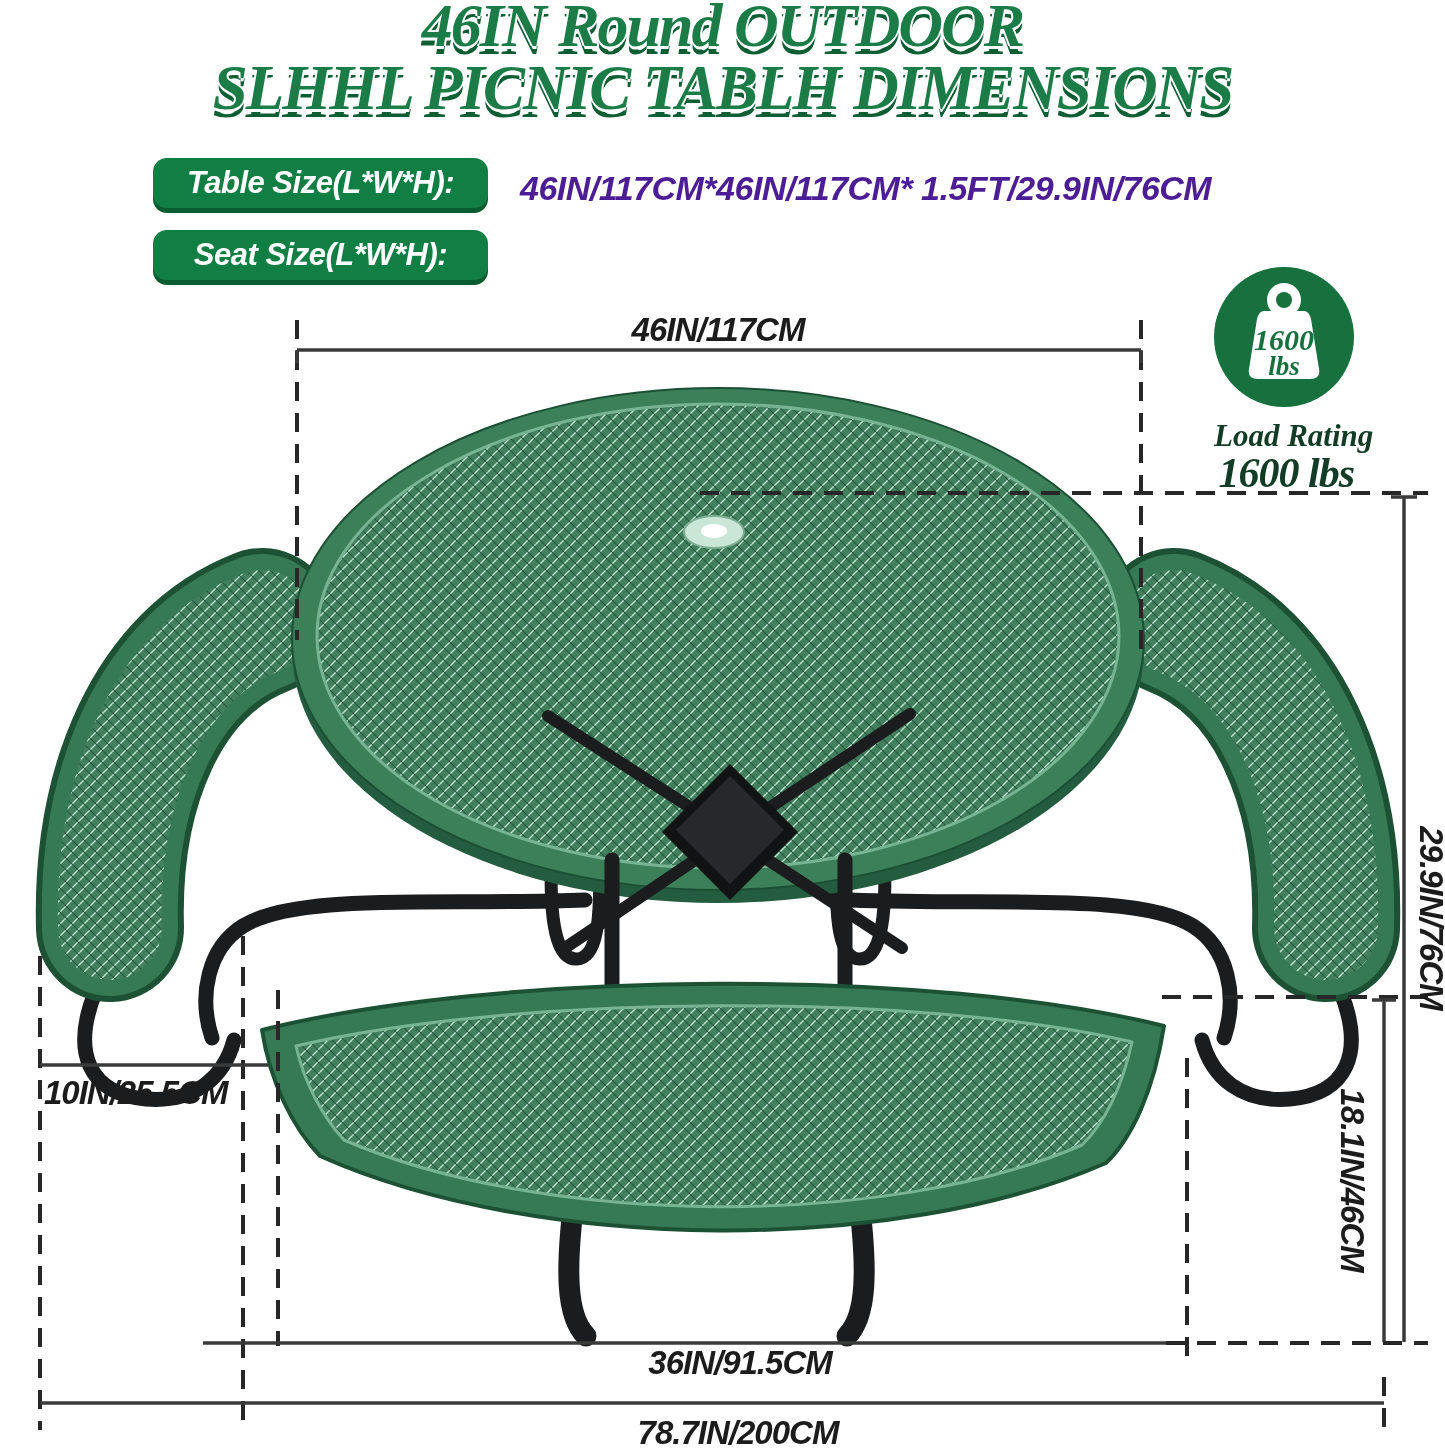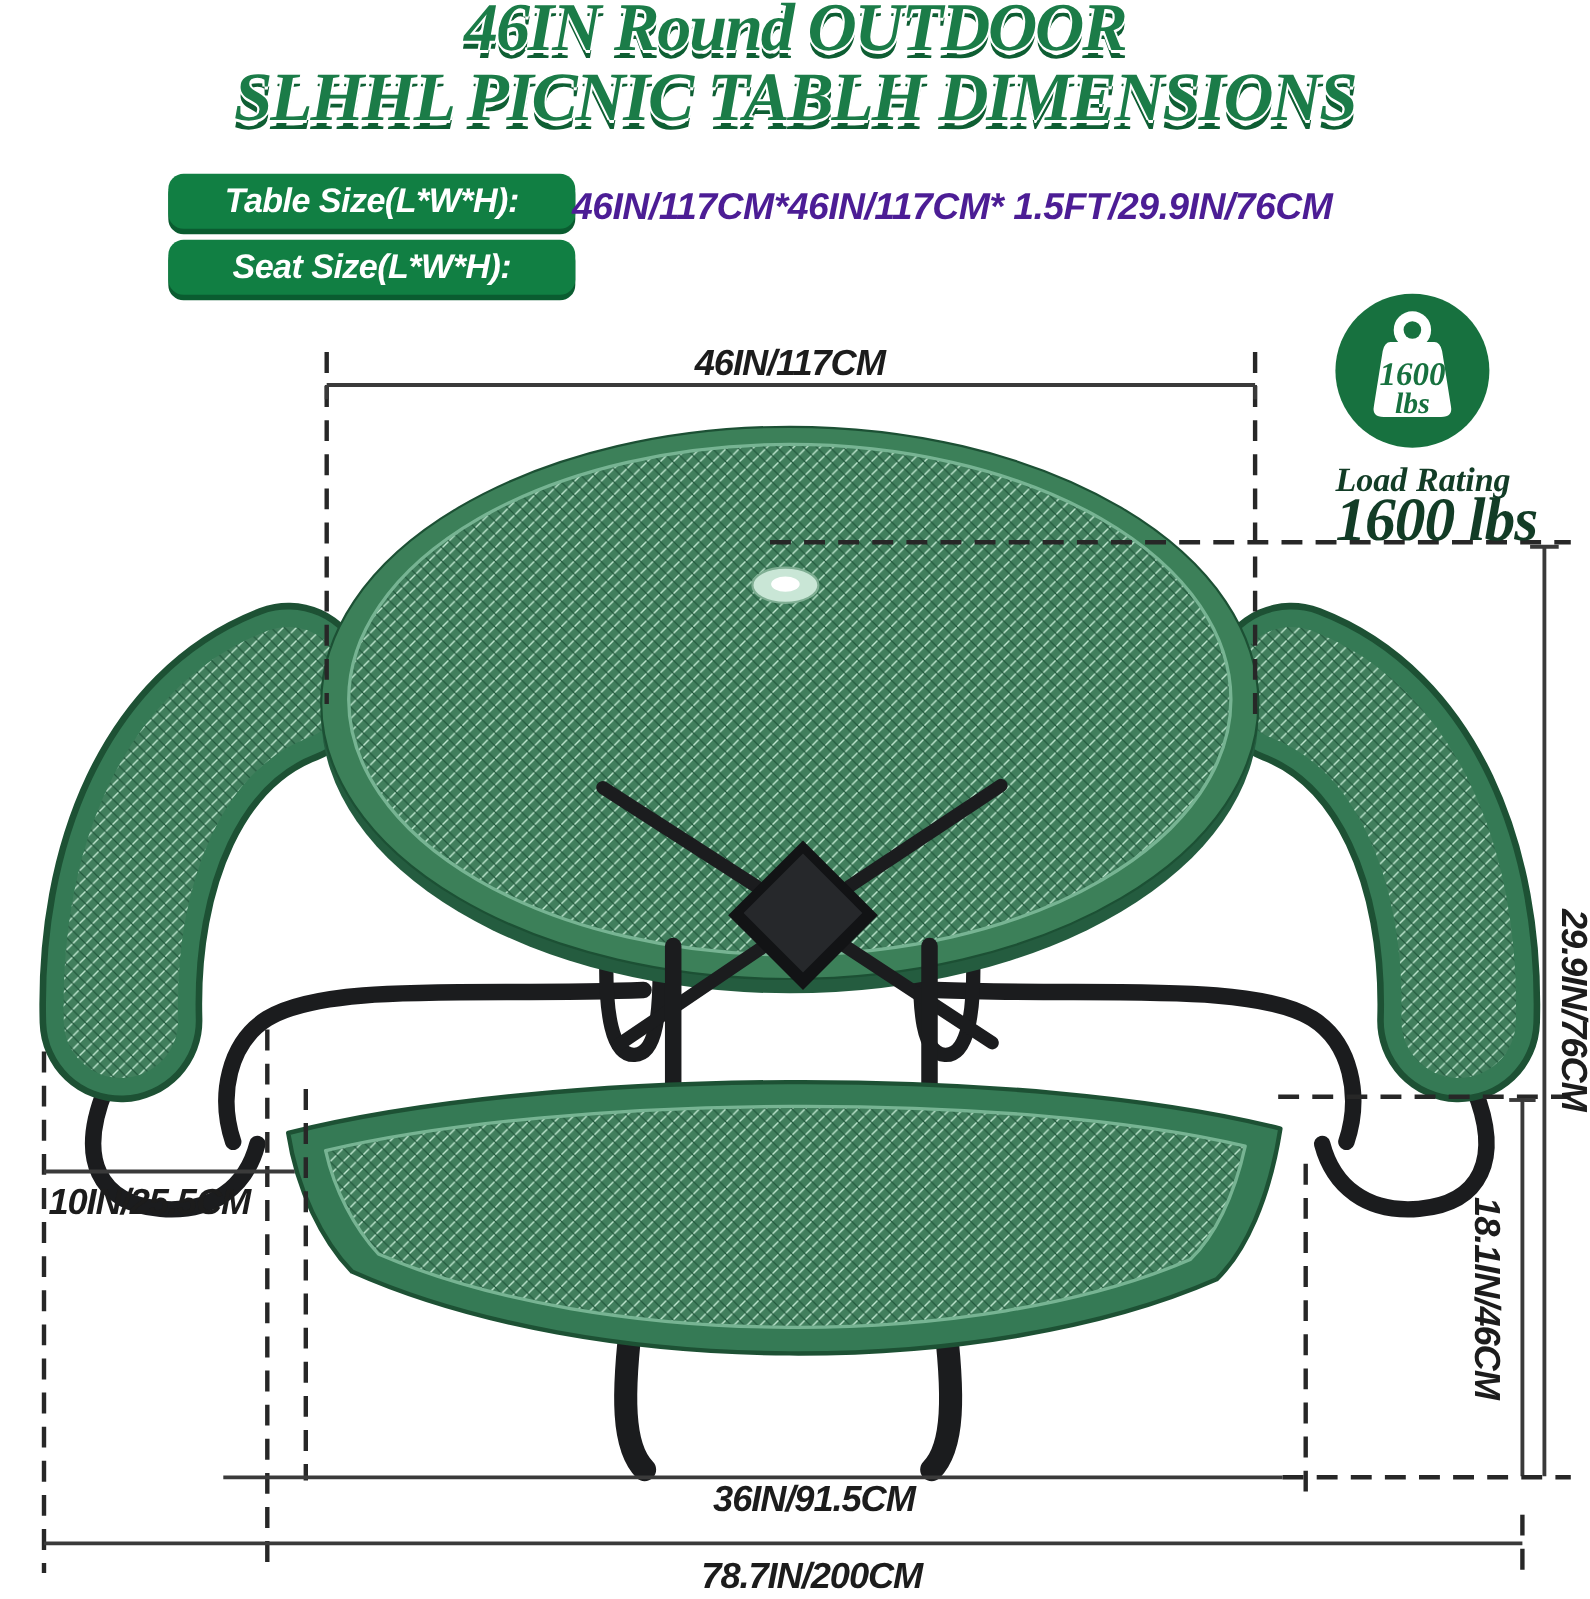--- a/index.html
+++ b/index.html
@@ -12,40 +12,40 @@
   .title{position:absolute;top:-6px;left:0;width:100%;text-align:center;z-index:5;}
   .title .line{
     font-family:"Liberation Serif", serif;font-weight:bold;color:#1b7c48;
     letter-spacing:-2px;
     text-shadow:2px 0 0 #ffffff,-2px 0 0 #ffffff,0 -2px 0 #ffffff,0 3px 0 #ffffff,0 8px 0 #0e5e33;
   }
   .title .line1{font-size:62px;line-height:62px;}
   .title .line2{font-size:63px;line-height:64px;}
   
   .pill{
-    position:absolute;left:153px;width:370px;height:50px;border-radius:14px;
+    position:absolute;left:153px;width:335px;height:50px;border-radius:14px;
     background:#117f43;box-shadow:0 5px 0 #0a5c30;color:#ffffff;
     font-weight:bold;font-size:31px;line-height:50px;text-align:center;letter-spacing:-0.5px;
     z-index:5;
   }
   .pill.p1{top:158px;}
-  .pill.p2{top:218px;}
+  .pill.p2{top:230px;}
   .spec-value{
     position:absolute;left:520px;color:#4c1d95;font-weight:bold;font-size:34px;
     letter-spacing:-0.5px;white-space:nowrap;z-index:5;
   }
   .spec-value.v1{top:169px;}
   .spec-value.v2{top:238px;}
   
   .badge{position:absolute;left:1214px;top:267px;width:140px;text-align:right;z-index:5;}
   .badge-circle{width:140px;height:140px;border-radius:50%;background:#17713f;position:relative;}
   .badge-circle svg{position:absolute;left:0;top:0;}
   .badge-cap{font-family:"Liberation Serif", serif;font-weight:bold;color:#123c26;white-space:nowrap;}
   .badge-cap.c1{font-size:31px;line-height:34px;margin-top:12px;}
-  .badge-cap.c2{font-size:56px;line-height:40px;letter-spacing:-1px;}
+  .badge-cap.c2{font-size:42px;line-height:40px;letter-spacing:-1px;}
   
   svg.scene{position:absolute;left:0;top:0;z-index:1;}
   .dim-label{
     font-family:"Liberation Sans", sans-serif;font-weight:bold;font-size:33px;fill:#1c1c1c;
     letter-spacing:-1px;
   }
 </style>
 </head>
 <body>
 

